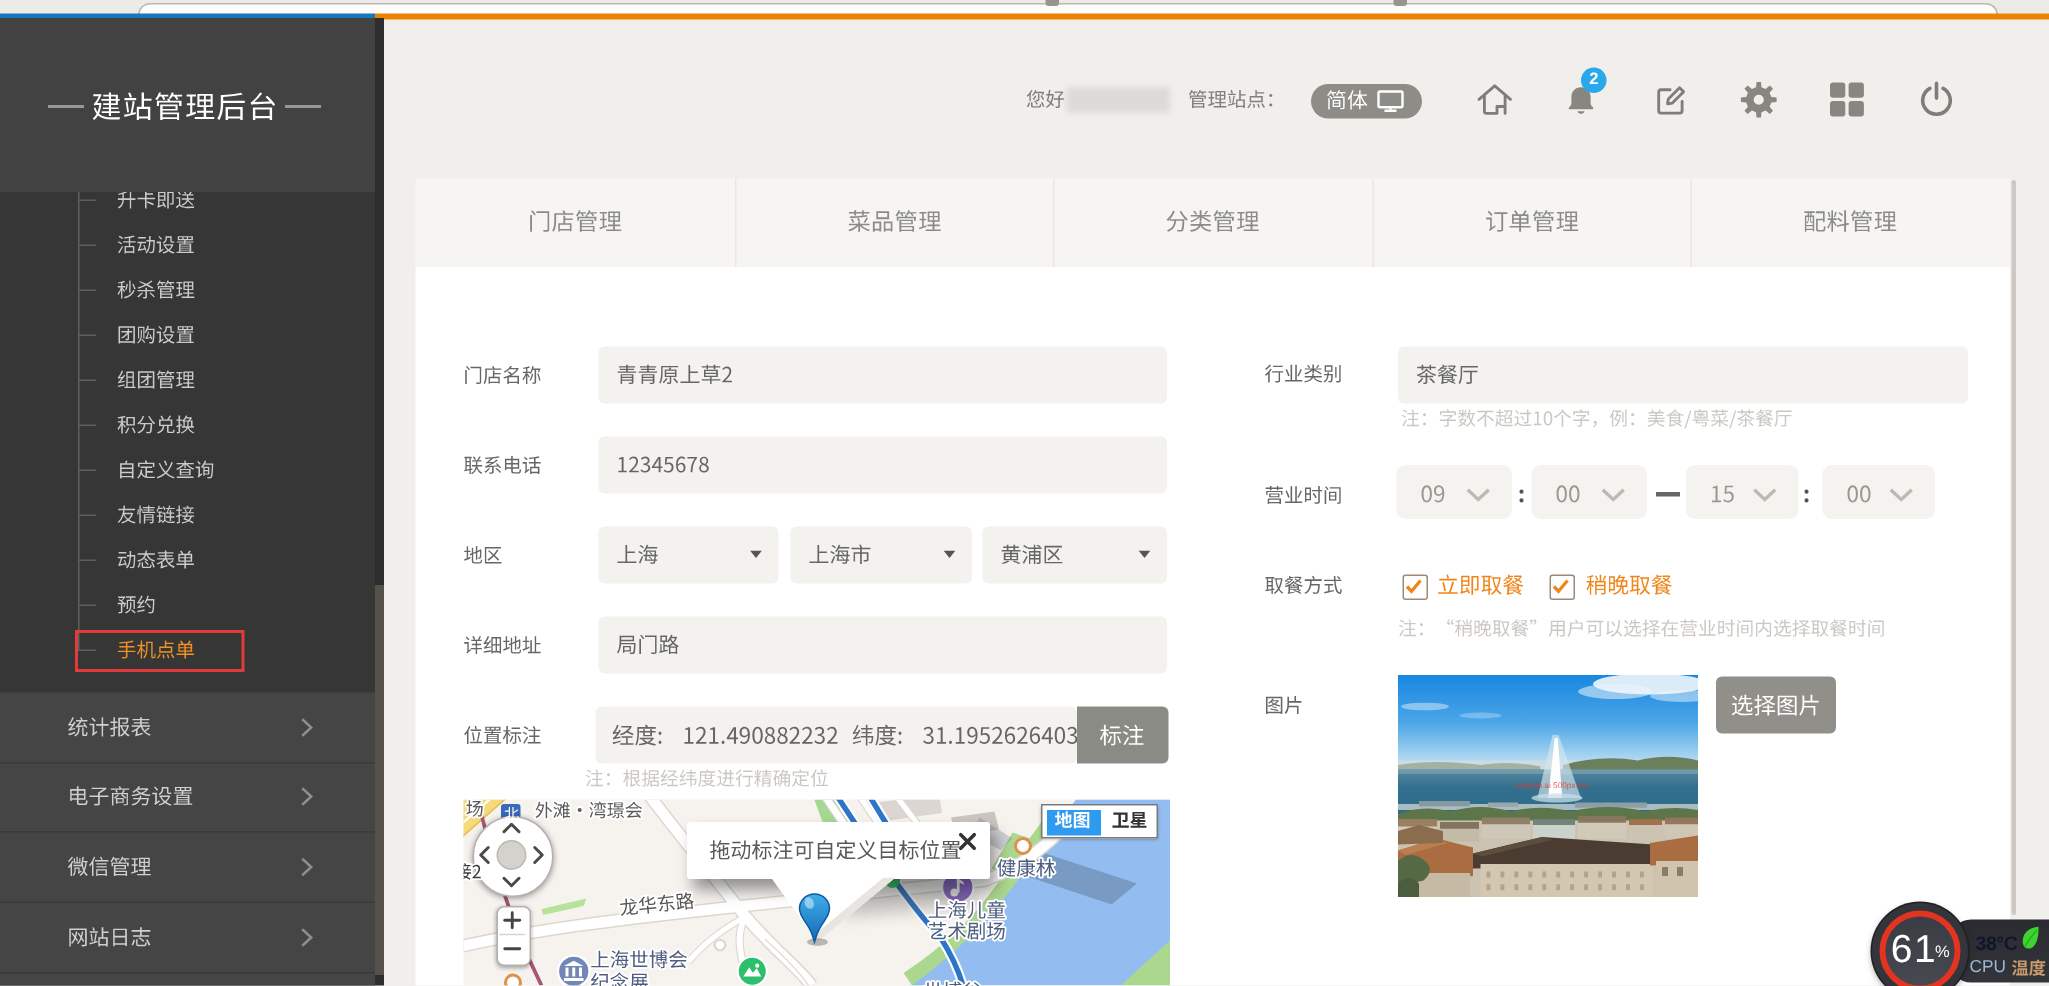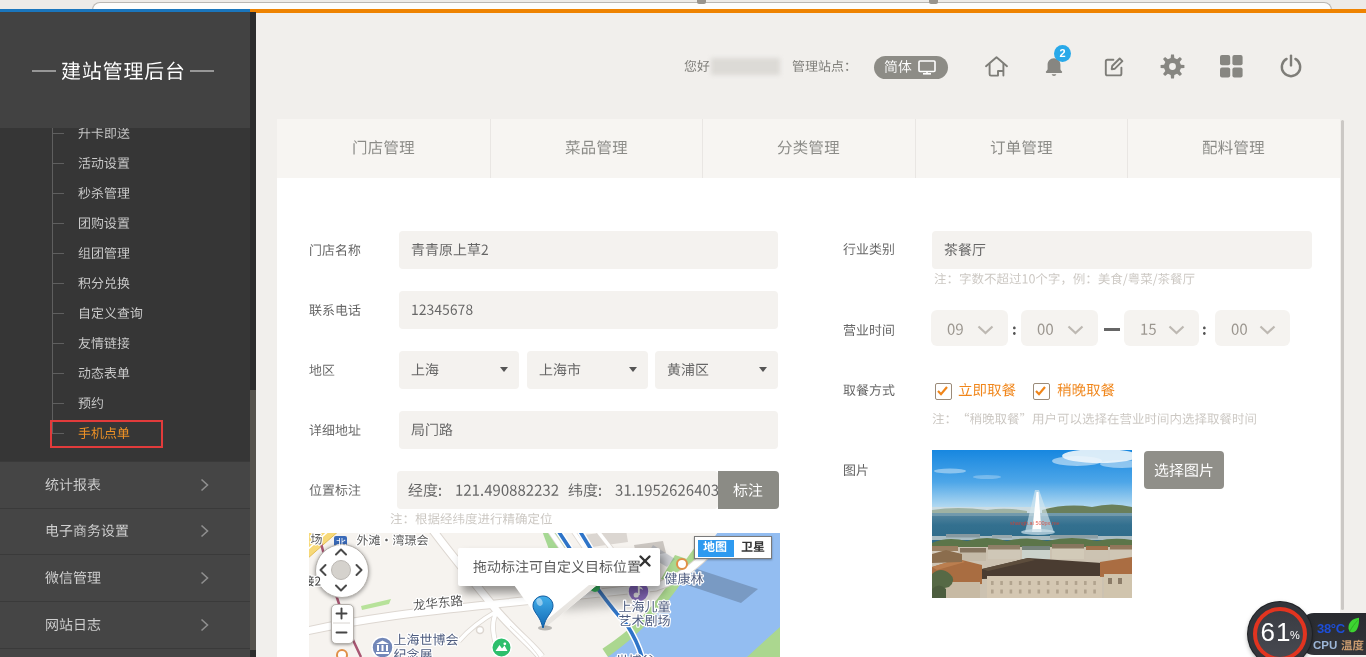--- a/index.html
+++ b/index.html
@@ -1136,23 +1136,23 @@
     <g fill="#333333" transform="translate(0 13.04) scale(0.12)">
       <use href="#g177b" x="17"></use>
       <use href="#g178b" x="117"></use>
     </g>
   </svg>
 <div class="abs" style="left:1300px;top:613px;width:70px;height:42px;background:linear-gradient(#292b30,#33353a);border-radius:14px 0 0 14px"></div>
 <div class="abs" style="left:1248px;top:602px;width:64px;height:64px;border-radius:50%;background:#33353b;box-shadow:0 0 0 1px #1e2024,0 2px 5px rgba(0,0,0,0.4)"></div>
 <div class="abs" style="left:1253px;top:607px;width:54px;height:54px;border-radius:50%;border:4px solid #e23420;background:linear-gradient(#3a3c43,#474950);box-sizing:border-box"></div>
 <div class="abs num2" style="left:1258px;top:619px;width:36px;text-align:center;color:#fff;font-size:26px;line-height:27px;letter-spacing:1px">61</div>
 <div class="abs num2" style="left:1290px;top:629px;color:#fff;font-size:11px">%</div>
-<div class="abs num2" style="left:1317px;top:621px;color:#1d4ed8;font-size:13px;font-weight:bold;letter-spacing:-0.3px">38°C</div>
+<div class="abs num2" style="left:1317px;top:621px;color:#0f172a;font-size:13px;font-weight:bold;letter-spacing:-0.3px">38°C</div>
 <svg class="abs" style="left:1347px;top:617px;width:13px;height:16px" viewBox="0 0 13 16">
     <path d="M12,0.8 C4.4,1.7 1.2,6.2 1.5,11.2 C1.7,14.4 4,15.7 6.2,15.3 C9.8,14.6 12.3,9.8 12,0.8 Z" fill="#3dd331"></path>
     <path d="M2.6,14.5 C5.2,10 7.8,6.3 11,3.2" stroke="#2aa822" stroke-width="0.9" fill="none"></path>
   </svg>
-<div class="abs num2" style="left:1313px;top:639px;color:#9db7d8;font-size:11.5px;font-weight:bold">CPU</div>
+<div class="abs num2" style="left:1313px;top:639px;color:#9db7d8;font-size:11.5px;font-weight:normal">CPU</div>
 <svg class="tx " style="left:1339.0px;top:636.5px;width:27.0px;height:18.4px;" viewBox="0 0 27.0 18.4">
     <g fill="#c89a6e" transform="translate(0 12.58) scale(0.115)">
       <use href="#g179b" x="17"></use>
       <use href="#g180b" x="117"></use>
     </g>
   </svg>
 </body></html>

